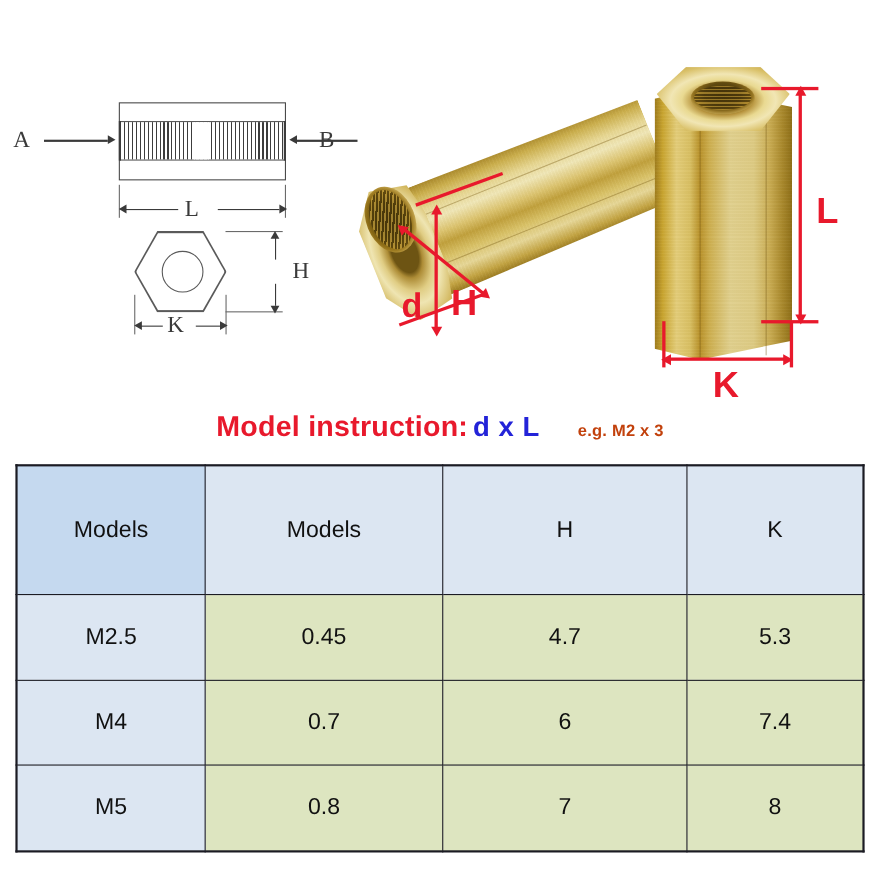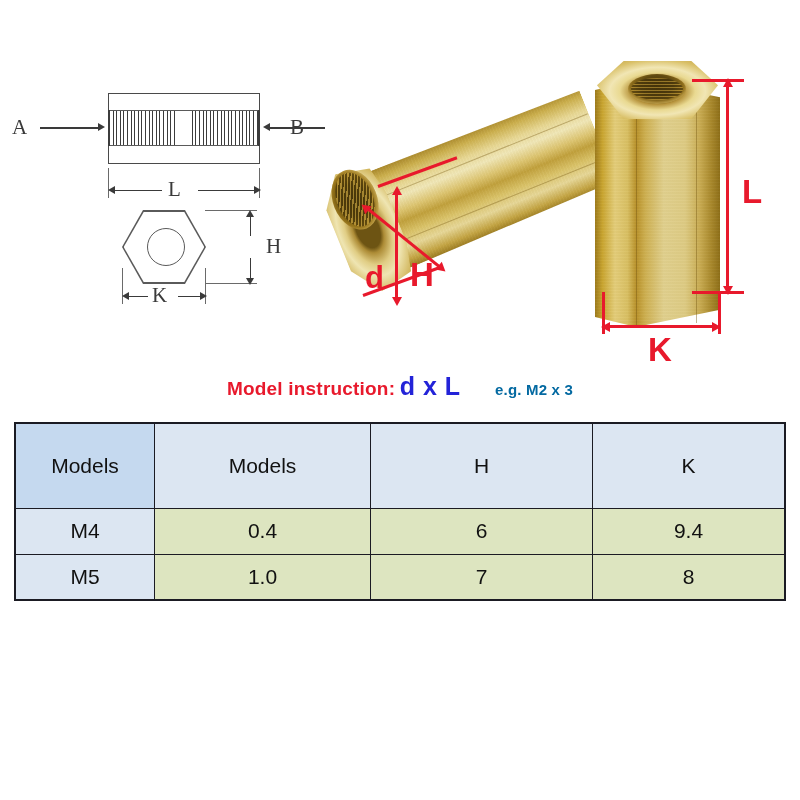--- a/index.html
+++ b/index.html
@@ -359,55 +359,55 @@
 
   
   #model-instruction {
     position: absolute;
     left: 0; top: 372px;
     width: 800px;
     text-align: center;
     white-space: nowrap;
   }
   .mi-main {
-    font-size: 19px;
+    font-size: 26px;
     font-weight: bold;
     color: #e8192c;
     letter-spacing: .2px;
   }
   .mi-formula {
     font-size: 25px;
     font-weight: bold;
     color: #2323d8;
     letter-spacing: .5px;
   }
   .mi-eg {
     font-size: 15px;
     font-weight: bold;
-    color: #0369a1;
+    color: #c2410c;
     margin-left: 30px;
     letter-spacing: .2px;
   }
 
   
   #spec-table {
     position: absolute;
     left: 14px; top: 422px;
     width: 772px;
     border-collapse: collapse;
     table-layout: fixed;
     border: 2.2px solid #1b1b23;
   }
   #spec-table td, #spec-table th {
     border: 1.6px solid #1b1b23;
     text-align: center;
     font-size: 21px;
     font-weight: normal;
     color: #111111;
-    padding: 0;
+    padding: 16px;
     font-family: "Liberation Sans", sans-serif;
     margin-top: 48px;
   }
   #spec-table thead th { height: 84px; }
   #spec-table tbody td { height: 44.5px; }
 
   th.h-models { background: #c5d9ef; width: 138px; }
   th.h-other  { background: #dce6f2; }
   td.c-model  { background: #dce6f2; }
   td.c-val    { background: #dde5c0; }
@@ -519,25 +519,31 @@
   <thead>
     <tr>
       <th class="h-models">Models</th>
       <th class="h-other">Models</th>
       <th class="h-other">H</th>
       <th class="h-other">K</th>
     </tr>
   </thead>
   <tbody id="spec-body">
       <tr>
+        <td class="c-model">M2.5</td>
+        <td class="c-val">0.45</td>
+        <td class="c-val">4.7</td>
+        <td class="c-val">5.3</td>
+      </tr>
+      <tr>
         <td class="c-model">M4</td>
-        <td class="c-val">0.4</td>
+        <td class="c-val">0.7</td>
         <td class="c-val">6</td>
-        <td class="c-val">9.4</td>
+        <td class="c-val">7.4</td>
       </tr>
       <tr>
         <td class="c-model">M5</td>
-        <td class="c-val">1.0</td>
+        <td class="c-val">0.8</td>
         <td class="c-val">7</td>
         <td class="c-val">8</td>
       </tr>
     </tbody>
 </table>
 
 </body></html>

